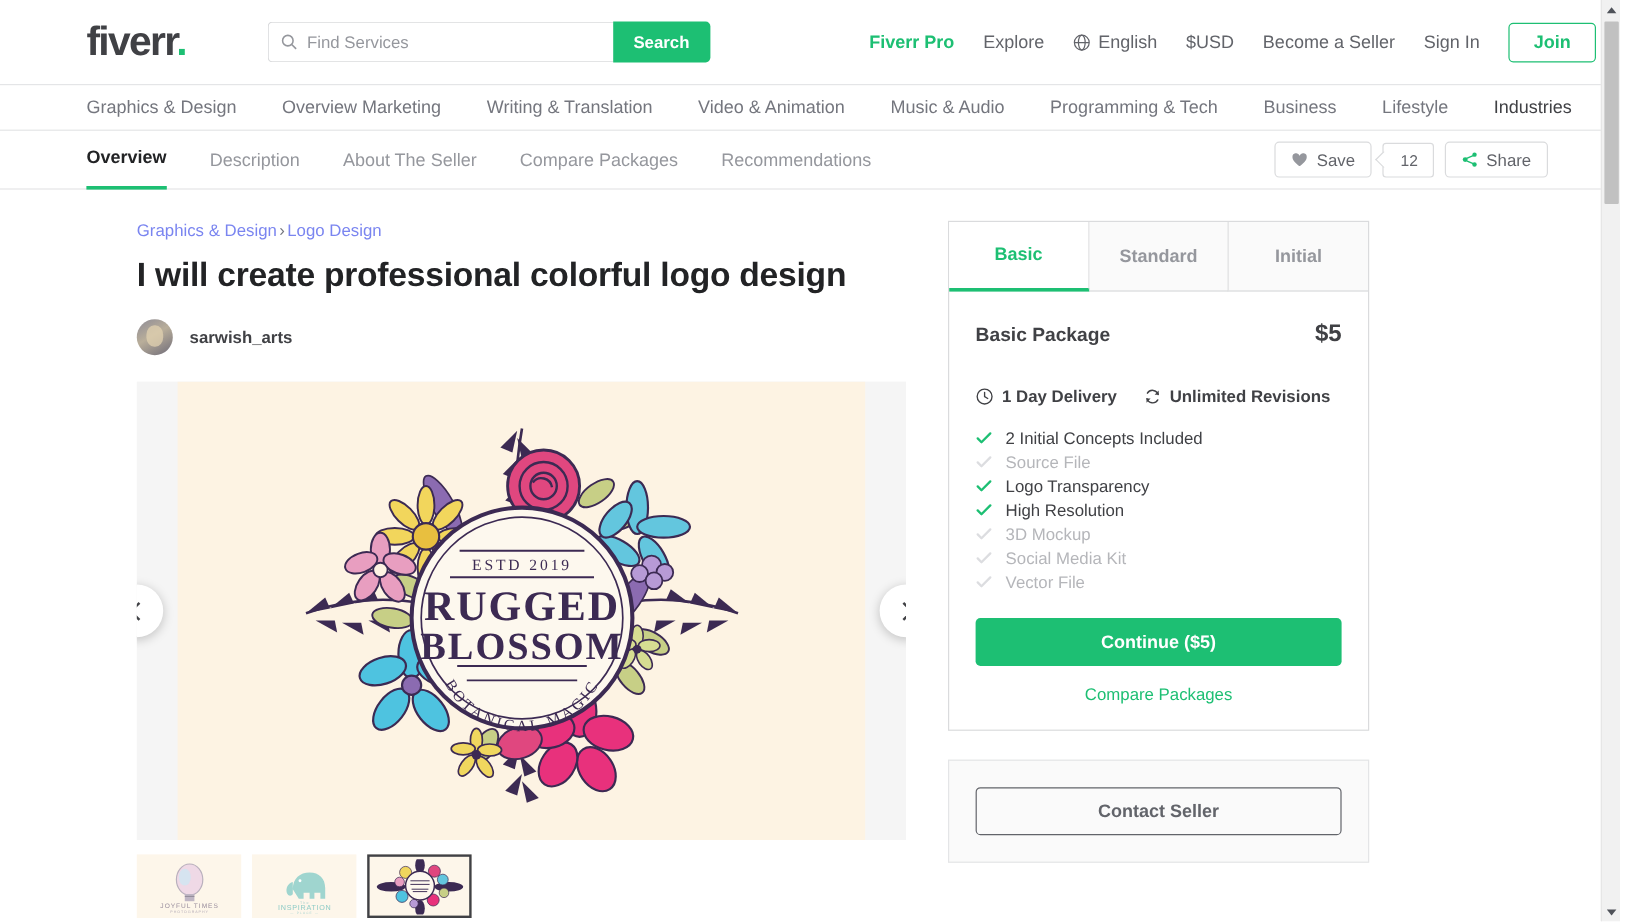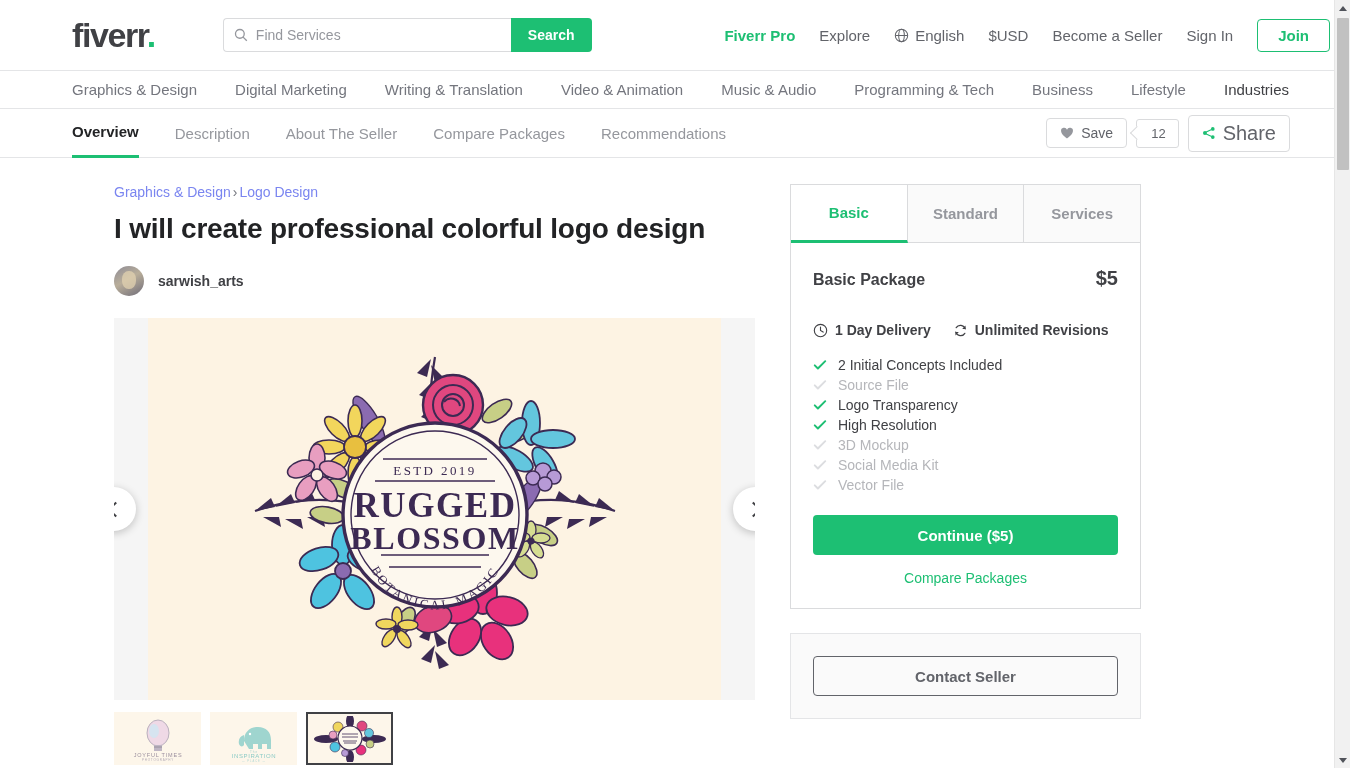--- a/index.html
+++ b/index.html
@@ -77,21 +77,21 @@
     border: 1px solid #dadbdd; border-radius: 3px; padding: 6px 12px 6px 14px;
     font-size: 13px; color: #62646a; position: relative; background:#fff;
   }
   .save-count::before {
     content: ""; position: absolute; left: -5px; top: 50%; margin-top: -5px;
     width: 9px; height: 9px; background: #fff; border-left: 1px solid #dadbdd;
     border-bottom: 1px solid #dadbdd; transform: rotate(45deg);
   }
   .btn-share {
     display: flex; align-items: center; gap: 7px; border: 1px solid #dadbdd;
-    border-radius: 4px; padding: 6px 13px; font-size: 20px; color: #62646a;
+    border-radius: 4px; padding: 6px 13px; font-size: 14px; color: #62646a;
     background: #fff; cursor: pointer; font-family: "Liberation Sans", sans-serif;
   }
   .share-icon { width: 14px; height: 14px; }
 
   
   .content { display: flex; padding: 26px 0 0 0; }
   .left-col { width: 745px; padding-left: 114px; }
   .right-col { width: 396px; padding-left: 45px; }
 
   .breadcrumb { font-size: 14px; color: #7a85f0; margin-bottom: 11px; }
@@ -240,21 +240,21 @@
       </span>
       <span class="hdr-link">$USD</span>
       <span class="hdr-link">Become a Seller</span>
       <span class="hdr-link">Sign In</span>
       <button class="join-btn">Join</button>
     </div>
   </div>
 
   <div class="catnav">
     <span class="cat">Graphics &amp; Design</span>
-    <span class="cat">Digital Marketing</span>
+    <span class="cat">Overview Marketing</span>
     <span class="cat">Writing &amp; Translation</span>
     <span class="cat">Video &amp; Animation</span>
     <span class="cat">Music &amp; Audio</span>
     <span class="cat">Programming &amp; Tech</span>
     <span class="cat">Business</span>
     <span class="cat">Lifestyle</span>
     <span class="cat active">Industries</span>
   </div>
 
   <div class="subnav">
@@ -537,21 +537,21 @@
           </svg>
         </div>
       </div>
     </div>
 
     <div class="right-col">
       <div class="pkg-card">
         <div class="pkg-tabs">
           <div class="pkg-tab active">Basic</div>
           <div class="pkg-tab">Standard</div>
-          <div class="pkg-tab">Services</div>
+          <div class="pkg-tab">Initial</div>
         </div>
         <div class="pkg-body">
           <div class="pkg-head">
             <span class="pkg-name">Basic Package</span>
             <span class="pkg-price">$5</span>
           </div>
 
           <div class="pkg-meta">
             <div class="meta-item">
               <svg class="clock-icon" viewBox="0 0 16 16">

